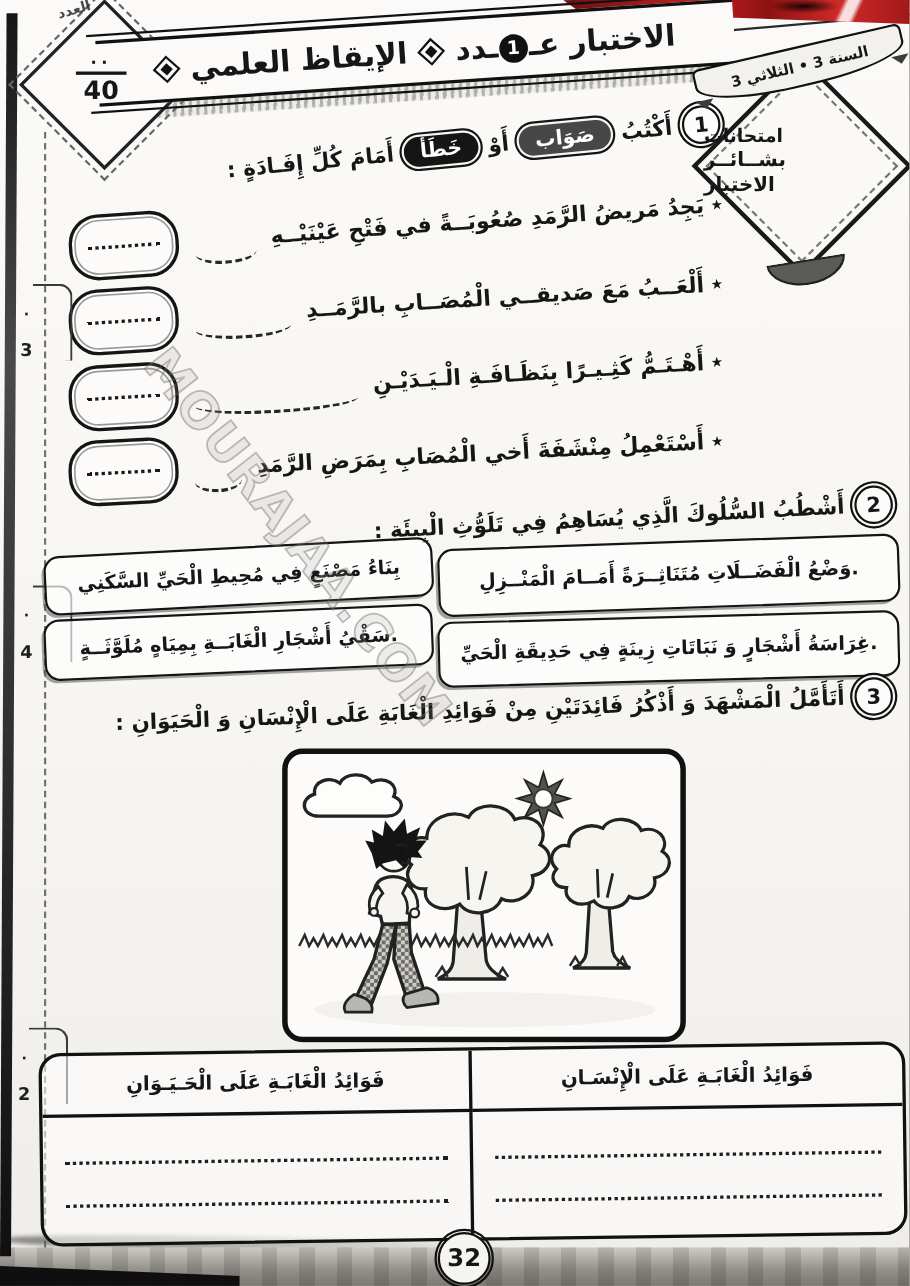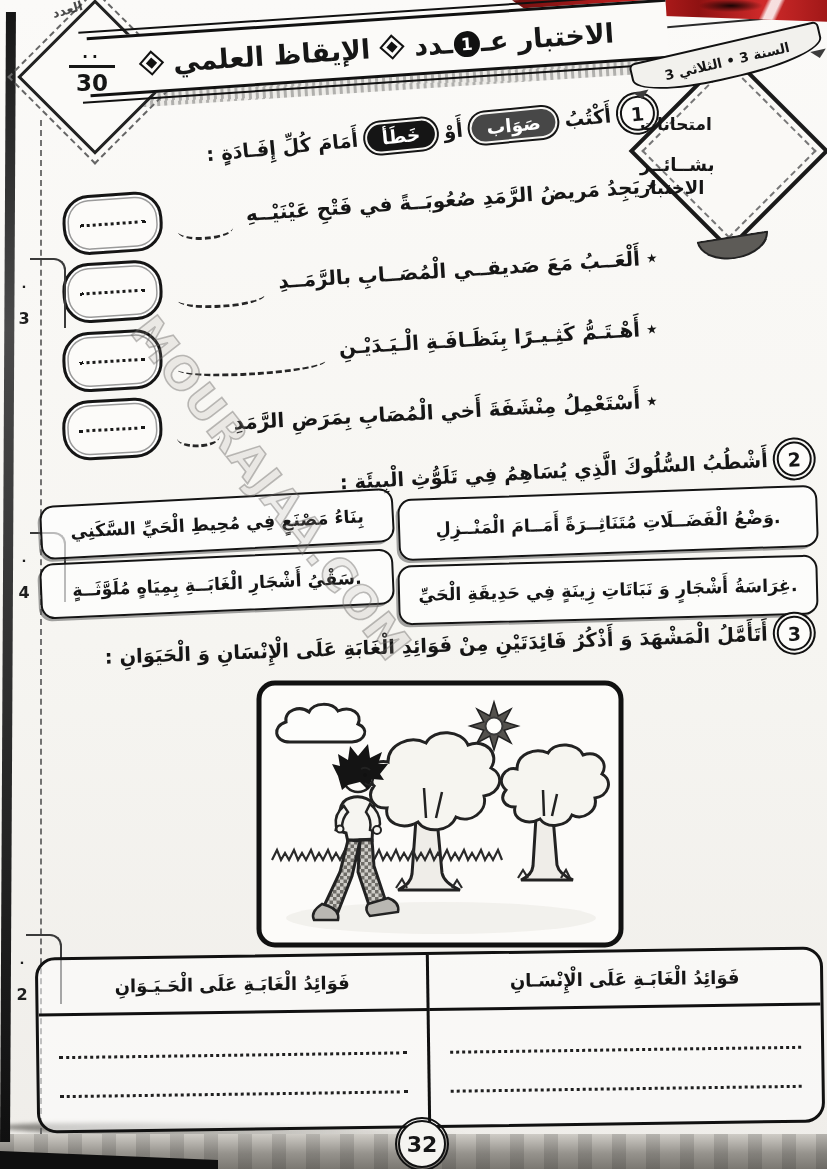--- a/index.html
+++ b/index.html
@@ -60,21 +60,21 @@
   .corner-note{left:52px;top:2px;z-index:4;transform:rotate(-16deg);font-size:13px;font-weight:bold;
     color:#2c2c2c;opacity:.85;}
 
   
   .badge{left:622px;top:38px;width:205px;height:238px;z-index:5;}
   .badge-diamond{position:absolute;left:36px;top:42px;width:134px;height:134px;transform:rotate(45deg);
     border:4px solid #1a1a1a;outline:2.5px dashed #777;outline-offset:-11px;background:#faf9f6;}
   .badge-text{position:absolute;left:18px;top:76px;width:168px;font-weight:bold;
     line-height:1.25;z-index:2;}
   .badge-text .b1{font-size:17px;}
-  .badge-text .b2{font-size:18px;margin-top:19px;}
+  .badge-text .b2{font-size:18px;}
   .badge-text .b3{font-size:18px;}
   .badge-ribbon{position:absolute;left:8px;top:4px;width:190px;height:33px;transform:rotate(-13deg);
     border:2.5px solid #111;background:#f2f1ed;display:flex;align-items:center;justify-content:center;
     font-size:13.5px;font-weight:bold;white-space:nowrap;z-index:3;
     border-radius:6px 6px 45% 45%/6px 6px 55% 55%;}
   .badge-ribbon::before,.badge-ribbon::after{content:"";position:absolute;bottom:-10px;width:0;height:0;
     border:8px solid transparent;border-top-color:#3c3c3c;}
   .badge-ribbon::before{left:-4px;}  .badge-ribbon::after{right:-4px;}
   .badge-tail{position:absolute;left:76px;top:198px;width:68px;height:19px;background:#5d5b57;
     border:2px solid #222;transform:rotate(-9deg);border-radius:0 0 60% 60%/0 0 120% 120%;}
@@ -158,21 +158,21 @@
     <span class="orn"></span>
     <span class="t-main">الإيقاظ العلمي</span>
     <span class="orn"></span>
   </div>
 
   <span class="abs corner-note">العدد</span>
   <div class="abs diamond-left"></div>
   <div class="abs dl-in" style="left:40px;top:22px;width:104px;height:104px;transform:none;z-index:4;">
     <span class="dl-dots">··</span>
     <span class="dl-line"></span>
-    <span class="dl-num">30</span>
+    <span class="dl-num">40</span>
   </div>
 
   <div class="abs badge">
     <div class="badge-diamond"></div>
     <div class="badge-ribbon">السنة 3 • الثلاثي 3</div>
     <div class="badge-text">
       <div class="b1">امتحانات</div>
       <div class="b2">بشــائــر</div>
       <div class="b3">الاختبار</div>
     </div>

